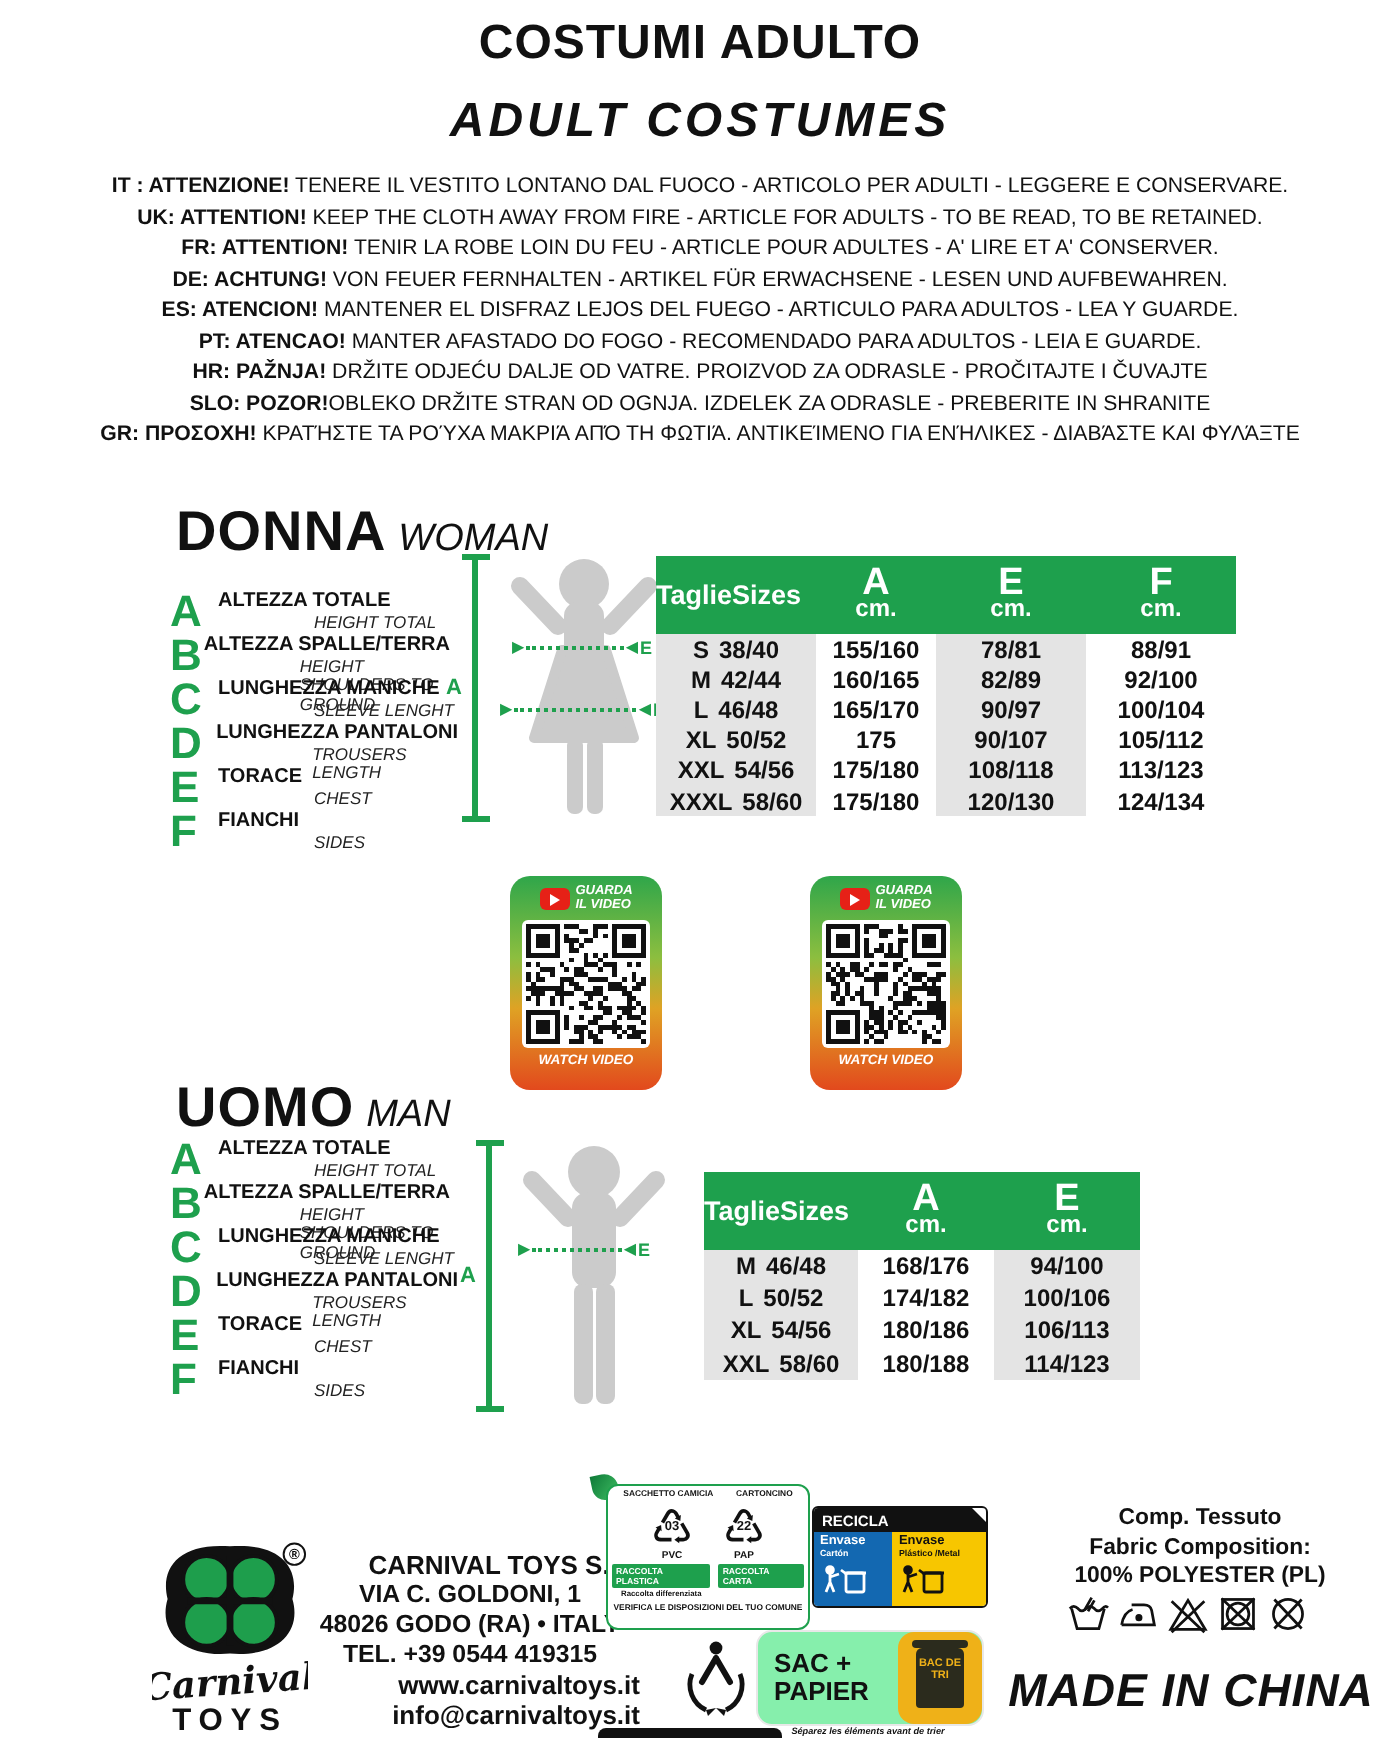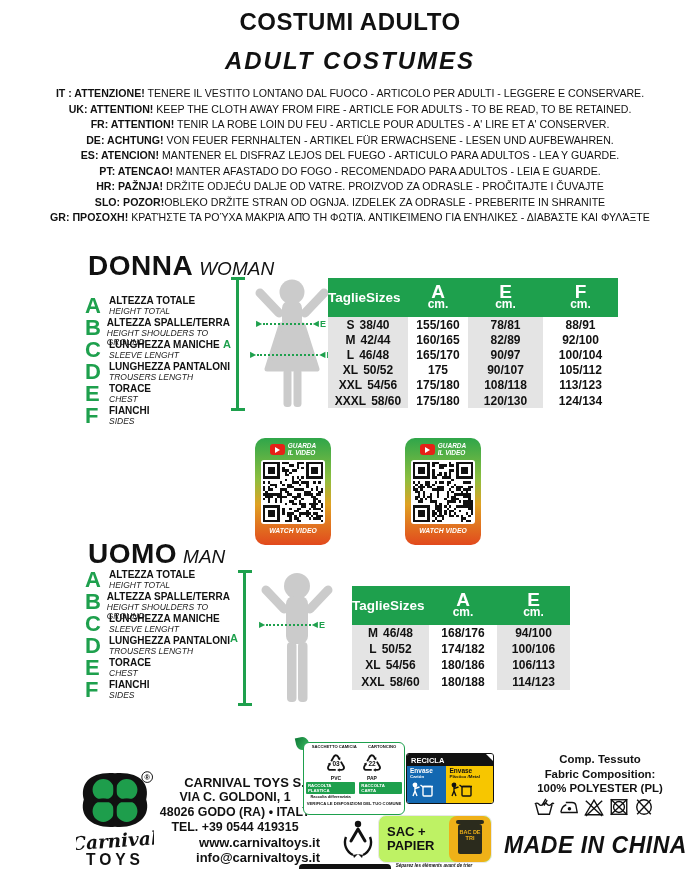--- a/index.html
+++ b/index.html
@@ -20,21 +20,21 @@
   .sec-head{display:flex;align-items:baseline;gap:6px;}
   .sec-head .h-it{font-size:28px;font-weight:900;letter-spacing:.5px;}
   .sec-head .h-en{font-size:19px;font-style:italic;font-weight:500;}
 
   
   .legend{display:flex;flex-direction:column;}
   .lg-item{display:flex;align-items:flex-start;margin-bottom:2px;height:20px;}
   .lg-letter{width:24px;font-size:22px;font-weight:900;color:var(--green);line-height:19px;}
   .lg-txt{display:flex;flex-direction:column;}
   .lg-it{font-size:10px;font-weight:800;line-height:10.5px;font-style:normal;}
-  .lg-en{font-size:8.5px;font-style:italic;font-weight:400;line-height:9.5px;color:#222;}
+  .lg-en{font-size:8.5px;font-style:italic;font-weight:400;line-height:9.5px;color:#222;margin-left:48px;}
 
   
   .figure{position:absolute;}
   .measure-a{position:absolute;width:3px;background:var(--green);}
   .measure-a .cap{position:absolute;left:-5.5px;width:14px;height:3px;background:var(--green);}
   .measure-a .cap.t{top:-3px;} .measure-a .cap.b{bottom:-3px;}
   .measure-a .a-lab{position:absolute;left:-13px;top:45%;font-size:11px;font-weight:900;color:var(--green);}
   .measure-h{position:absolute;display:flex;align-items:center;}
   .measure-h .tri{font-size:8px;color:var(--green);line-height:8px;}
   .measure-h .dots{flex:1;border-top:2px dotted var(--green);margin:0 1px;}
@@ -87,21 +87,21 @@
   .rc-head{background:#111;color:#fff;font-size:7.5px;font-weight:800;padding:1.5px 4px;position:relative;}
   .rc-fold{position:absolute;right:0;top:0;border-top:7px solid #fff;border-left:7px solid transparent;}
   .rc-body{display:flex;}
   .rc-panel{height:33px;display:flex;flex-direction:column;padding:2px 3px;line-height:6px;}
   .rc-blue{background:var(--blue);color:#fff;width:38px;}
   .rc-yellow{background:var(--yellow);color:#111;width:46px;}
   .rc-l1{font-size:6.5px;font-weight:800;}
   .rc-l2{font-size:4.4px;font-weight:600;}
   .rc-icon{margin-top:2px;}
 
-  .sac-box{position:absolute;border-radius:8px;background:#bef264;border:1px solid #e8e8e8;display:flex;align-items:stretch;overflow:hidden;}
+  .sac-box{position:absolute;border-radius:8px;background:#86efac;border:1px solid #e8e8e8;display:flex;align-items:stretch;overflow:hidden;}
   .sac-txt{flex:1;display:flex;flex-direction:column;justify-content:center;padding-left:8px;font-size:13px;font-weight:900;line-height:14px;}
   .sac-bin{width:42px;background:var(--binyellow);display:flex;align-items:center;justify-content:center;border-radius:8px;}
   .bin-shape{position:relative;width:24px;height:30px;background:#2b2b1d;border-radius:3px 3px 2px 2px;}
   .bin-shape:before{content:"";position:absolute;top:-4px;left:-2px;width:28px;height:4px;background:#2b2b1d;border-radius:2px;}
   .bin-txt{position:absolute;width:100%;top:5px;text-align:center;color:var(--binyellow);font-size:5.5px;font-weight:900;line-height:6px;}
   .sac-caption{position:absolute;font-size:4.6px;font-style:italic;font-weight:600;text-align:center;}
 
   .comp{position:absolute;text-align:center;font-weight:800;font-size:11.4px;line-height:14.5px;}
   .care-row{position:absolute;display:flex;gap:3px;}
   .madein{position:absolute;font-size:23px;font-weight:900;font-style:italic;letter-spacing:.5px;}

